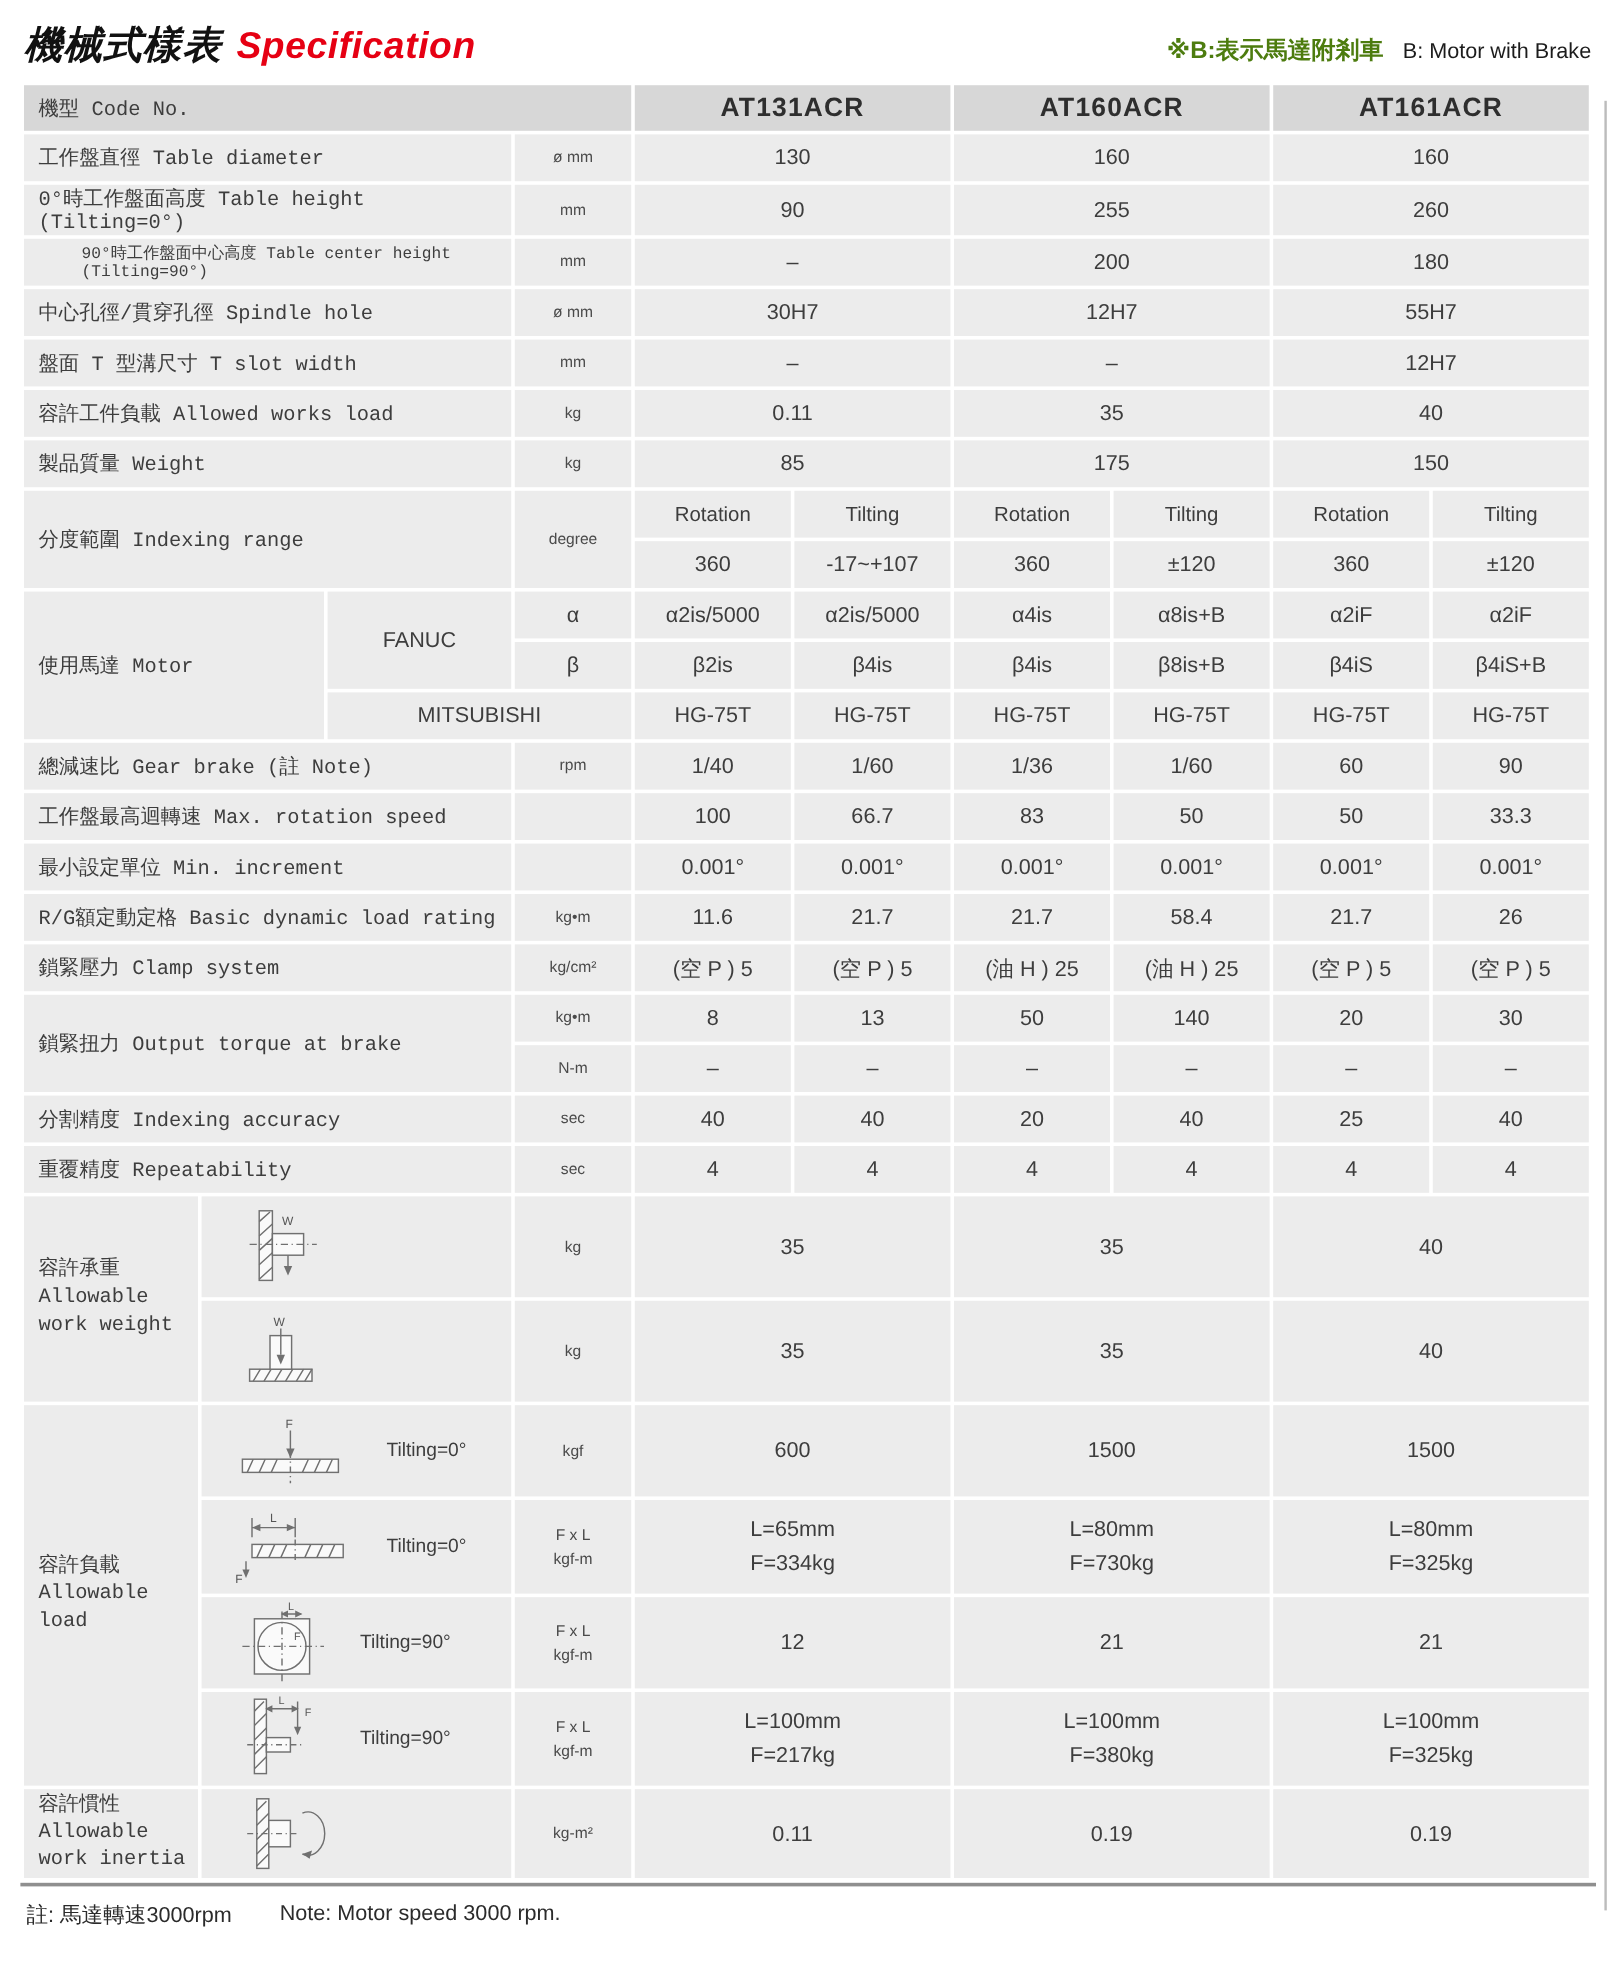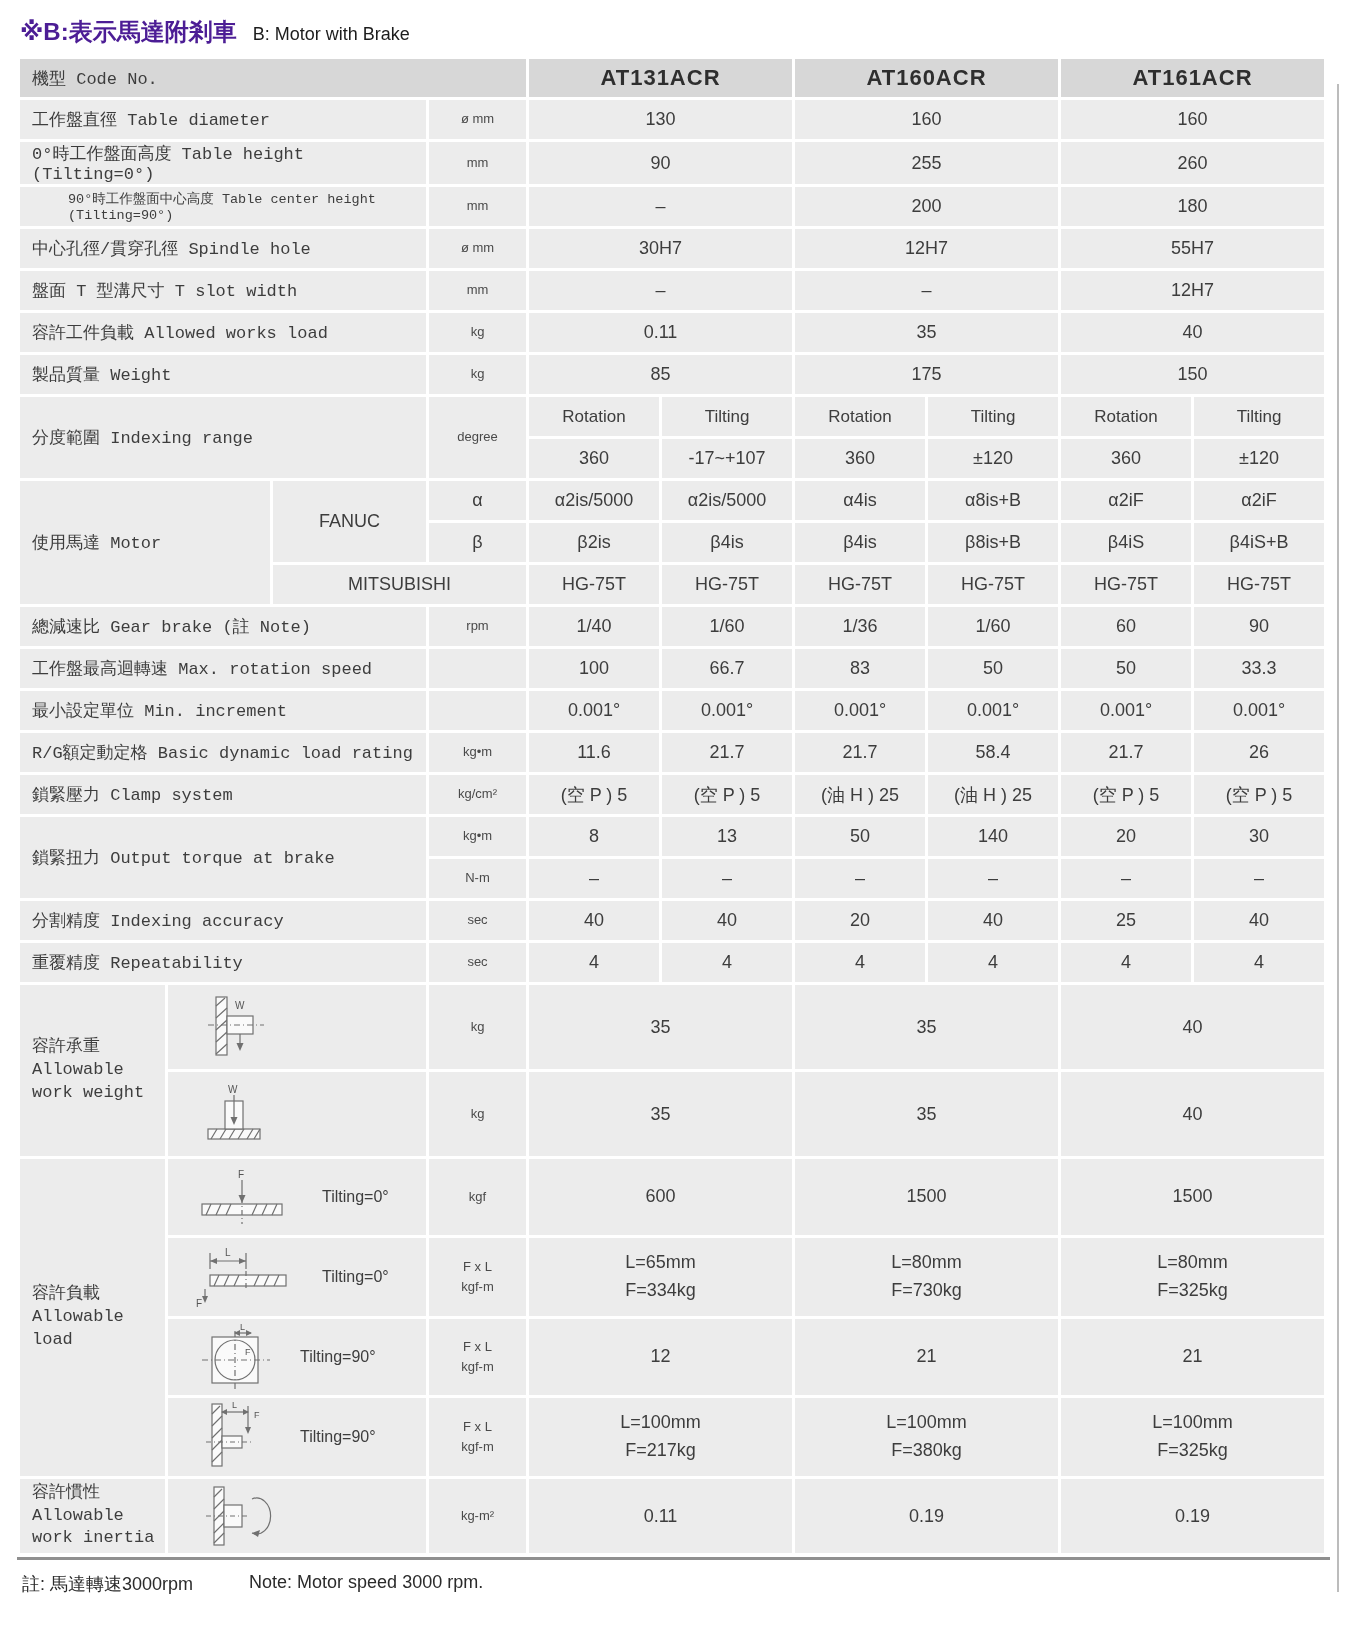--- a/index.html
+++ b/index.html
@@ -3,21 +3,21 @@
 <meta charset="utf-8">
 <style>
   html,body{margin:0;padding:0;background:#fff;}
   body{width:1350px;font-family:"Liberation Sans","DejaVu Sans",sans-serif;color:#3d3d3d;}
   .page{position:relative;width:1350px;height:1641px;background:#ffffff;overflow:hidden;}
   .title-row{display:flex;align-items:baseline;justify-content:space-between;padding:16px 24px 8px 20px;}
   .title-left{display:flex;align-items:baseline;gap:12px;}
   .title-zh{font-size:32px;font-weight:bold;color:#111;font-style:italic;letter-spacing:1px;}
   .title-en{font-size:31px;font-weight:bold;font-style:italic;color:#e60013;letter-spacing:0.5px;}
   .brake-note{display:flex;gap:16px;align-items:baseline;}
-  .brake-zh{font-size:24px;font-weight:bold;color:#4c1d95;}
+  .brake-zh{font-size:20px;font-weight:bold;color:#4d7c0f;}
   .brake-en{font-size:18px;color:#1c1c1c;font-weight:normal;}
   table{border-collapse:separate;border-spacing:3px;margin-left:17px;table-layout:fixed;}
   td{background:#ececec;text-align:center;vertical-align:middle;font-size:18px;color:#3d3d3d;padding:0;}
   td.hd{background:#d7d7d7;}
   td.model{font-size:22px;font-weight:600;letter-spacing:1px;color:#2e2e2e;}
   td.lbl{text-align:left;padding-left:12px;font-size:17px;font-family:Liberation Mono, monospace;}
   td.small-lbl{font-size:13.5px;padding-left:48px;}
   td.unit{font-size:13px;color:#4a4a4a;line-height:1.3;}
   td.subhd{font-size:17px;}
   tr.h40>td{height:38px;}
@@ -27,30 +27,34 @@
   tr.h78>td{height:78px;}
   tr.h74>td{height:74px;}
   td.wrap{line-height:1.35;font-size:17px;}
   td.wrap .en{font-size:17px;}
   .icon-cell{text-align:left;}
   .icon-flex{display:flex;align-items:center;gap:20px;padding-left:26px;}
   .tilt{font-size:16px;color:#3d3d3d;}
   .two-line div{line-height:1.55;}
   .bottom-rule{width:1313px;height:3px;background:#8f8f8f;margin:1px 0 0 17px;}
   .page-edge{position:absolute;top:84px;right:11px;width:2px;height:1508px;background:#bcbcbc;}
-  .footer{margin:12px 0 0 22px;display:flex;gap:56px;font-size:18px;color:#2b2b2b;}
+  .footer{margin:12px 0 0 22px;display:flex;gap:40px;font-size:18px;color:#2b2b2b;}
   svg{display:block;}
   svg text{font-family:"Liberation Sans","DejaVu Sans",sans-serif;}
 </style>
 </head>
 <body>
 
 <div class="page">
 
   <div class="title-row">
+    <div class="title-left">
+      <span class="title-zh">機械式樣表</span>
+      <span class="title-en">Specification</span>
+    </div>
     <div class="brake-note">
       <span class="brake-zh">※B:表示馬達附剎車</span>
       <span class="brake-en">B: Motor with Brake</span>
     </div>
   </div>
 
   <table>
     <colgroup>
       <col style="width:145px">
         <col style="width:102px">

